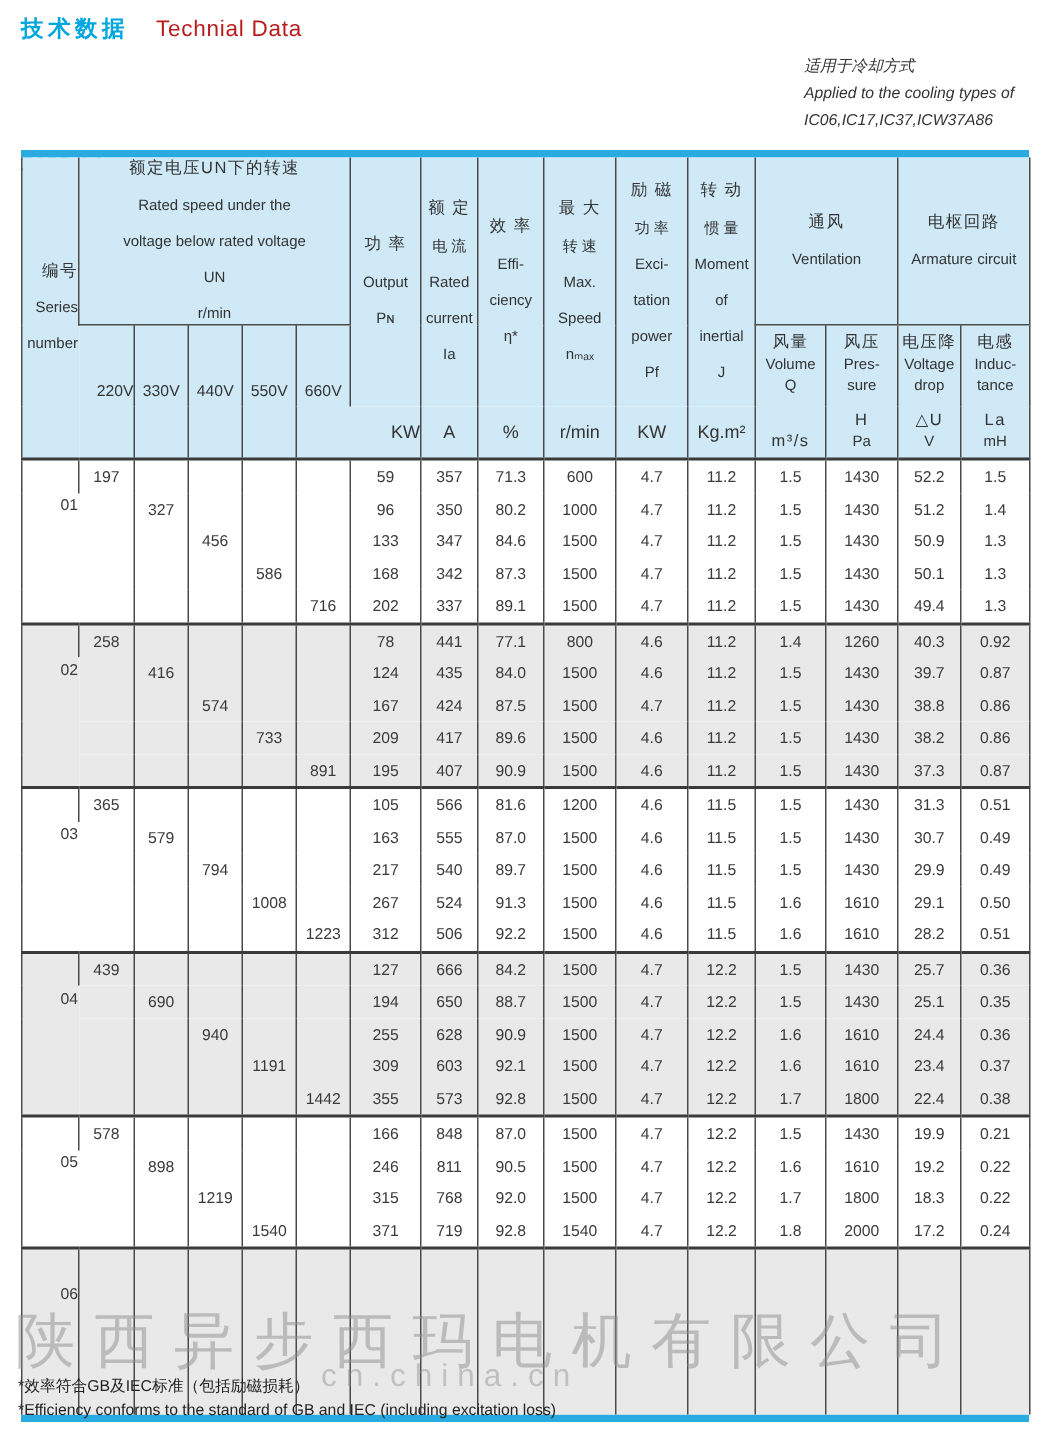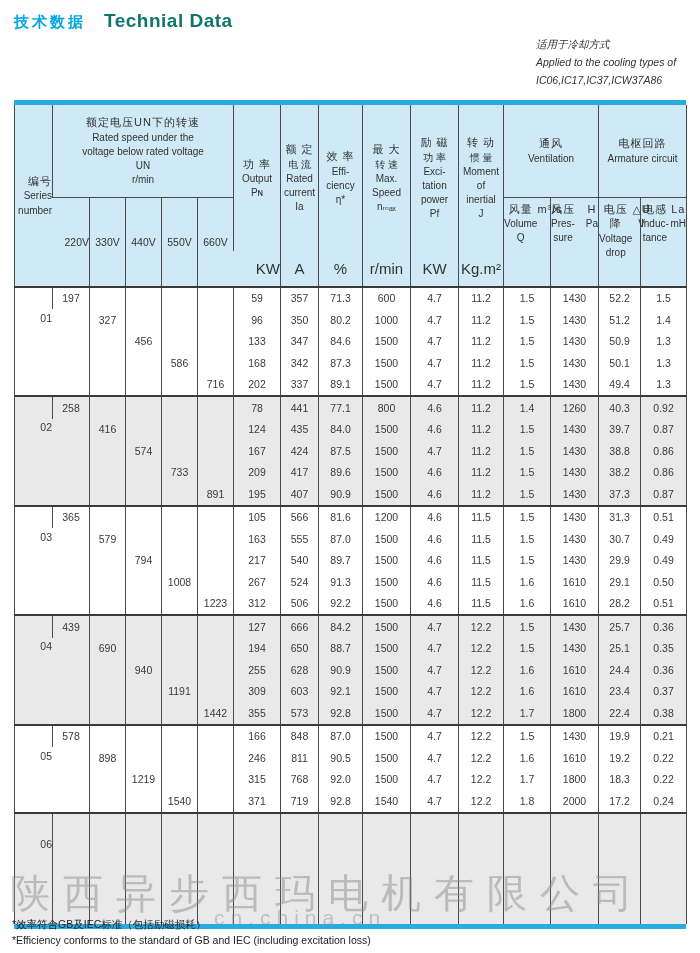--- a/index.html
+++ b/index.html
@@ -3,44 +3,44 @@
 <meta charset="utf-8">
 <style>
   html,body{margin:0;padding:0;}
   body{
     width:700px;height:953px;background:#ffffff;position:relative;overflow:hidden;
     font-family:"Liberation Sans","DejaVu Sans",sans-serif;color:#333;
   }
   
   .page-title{position:absolute;left:14px;top:10px;display:flex;gap:18px;align-items:baseline;}
   .page-title .zh{font-size:15px;font-weight:bold;color:#00a6dd;letter-spacing:3px;}
-  .page-title .en{font-size:19px;font-weight:bold;color:#0f766e;letter-spacing:.5px;}
+  .page-title .en{font-size:15px;font-weight:normal;color:#b91c1c;letter-spacing:.5px;}
   .cooling{position:absolute;left:536px;top:36px;font-size:10.5px;line-height:1.7;color:#333;font-style:italic;}
   .model{position:absolute;left:14px;top:74px;font-size:13px;font-weight:bold;color:#00a6dd;letter-spacing:1px;margin-top:28px;}
 
   
   .table-wrap{
     position:absolute;left:14px;top:100px;width:672px;
     border-top:5px solid #29abe2;border-bottom:5px solid #29abe2;
   }
   table{border-collapse:collapse;table-layout:fixed;width:672px;
         border-left:1px solid #4a4a4a;border-right:1px solid #4a4a4a;}
   th,td{border-left:1px solid #4a4a4a;padding:0;margin:0;text-align:center;vertical-align:middle;}
   th:first-child,td:first-child{border-left:none;text-align:right;}
   thead th{background:#cfe9f6;font-weight:normal;color:#333;}
   .hr1{height:92px;} .hr2{height:53px;} .hr3{height:35px;}
   .group-title{border-bottom:1px solid #4a4a4a;}
-  .stack{display:flex;flex-direction:column;justify-content:center;gap:1px;
+  .stack{display:flex;flex-direction:column;justify-content:center;gap:11px;
          font-size:10px;line-height:1.32;}
   .stack div:first-child{font-size:11px;letter-spacing:1px;}
-  .subcol{display:flex;justify-content:space-between;
+  .subcol{display:flex;flex-direction:column;justify-content:space-between;
           height:80px;padding:4px 0 4px;}
   .subcol .blk{display:flex;flex-direction:column;gap:1px;font-size:10px;line-height:1.32;}
   .subcol .blk div:first-child{font-size:11px;letter-spacing:1px;}
-  .unit-cell{font-size:15px;}
+  .unit-cell{font-size:12px;}
   .volt-cell{font-size:10.5px;}
 
   tbody td{height:21.5px;font-size:10.5px;color:#3a3a3a;background:#ffffff;}
   tbody tr.shade td{background:#e9e9e9;}
   tbody tr.group-start td{border-top:2px solid #3a3a3a;}
   tbody tr.tall td{height:86px;}
   tbody td.series{vertical-align:top;padding-top:24px;}
 
   
   .watermark-company{

